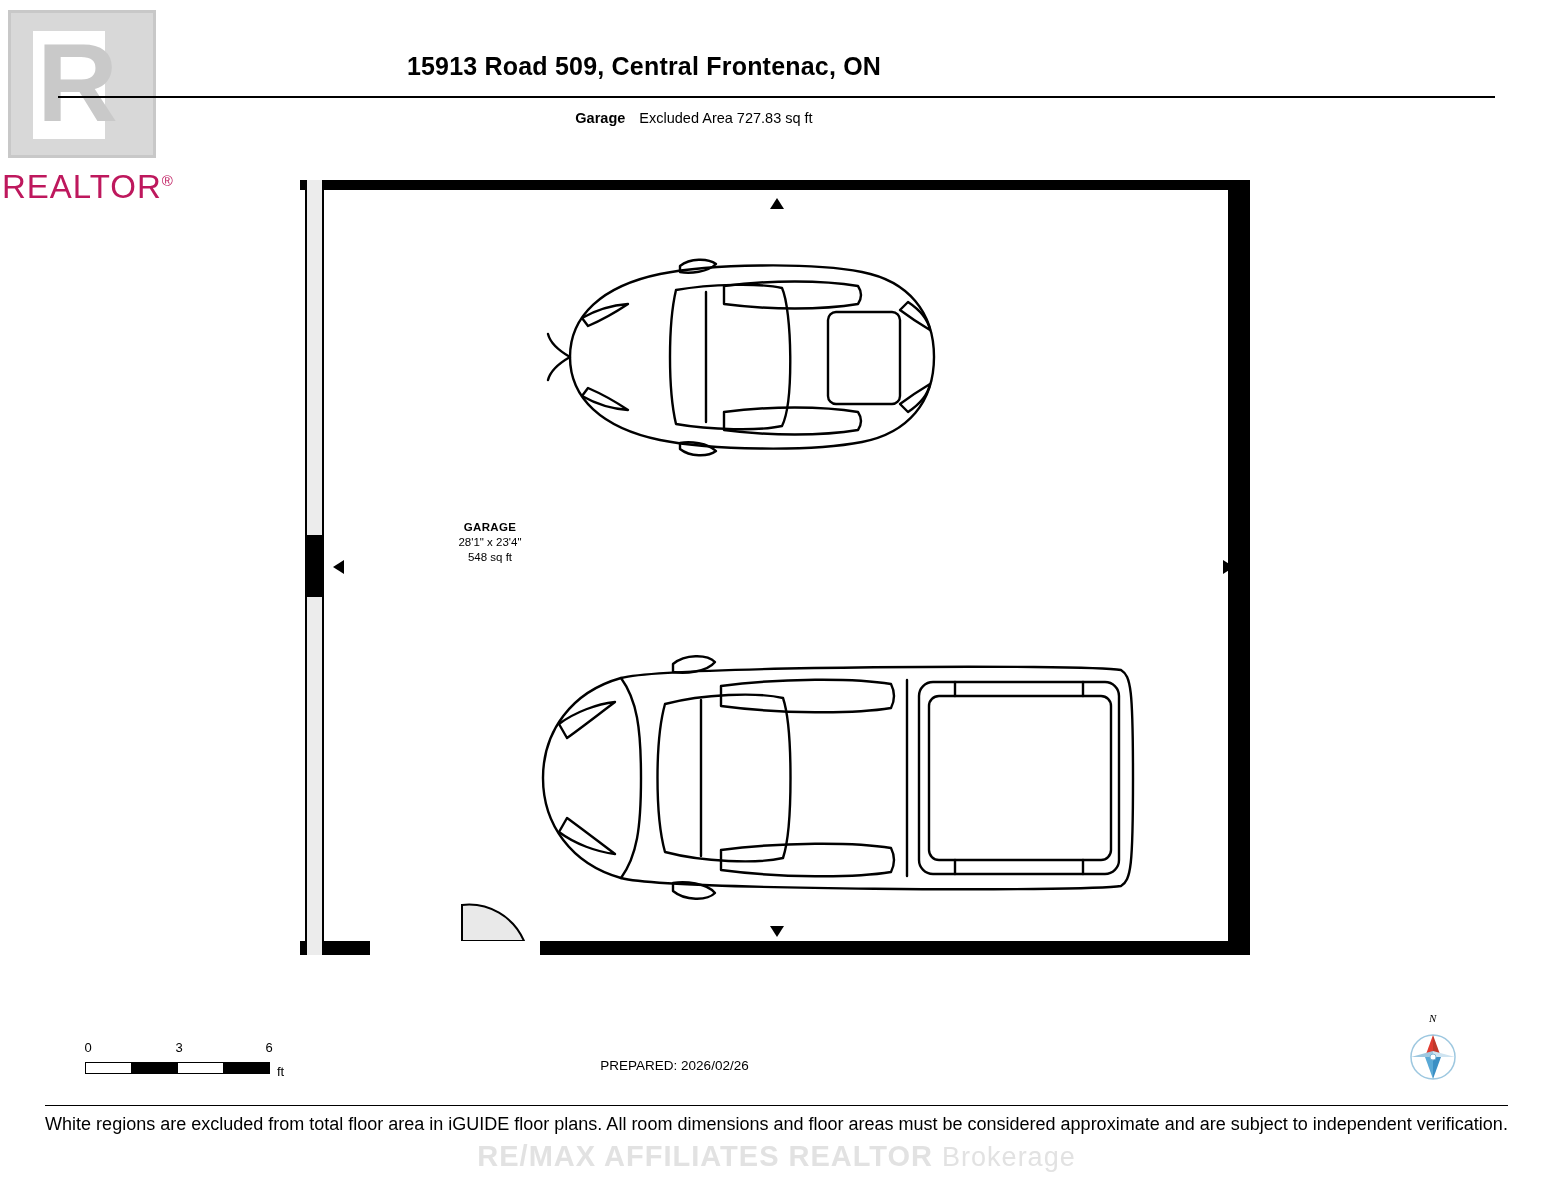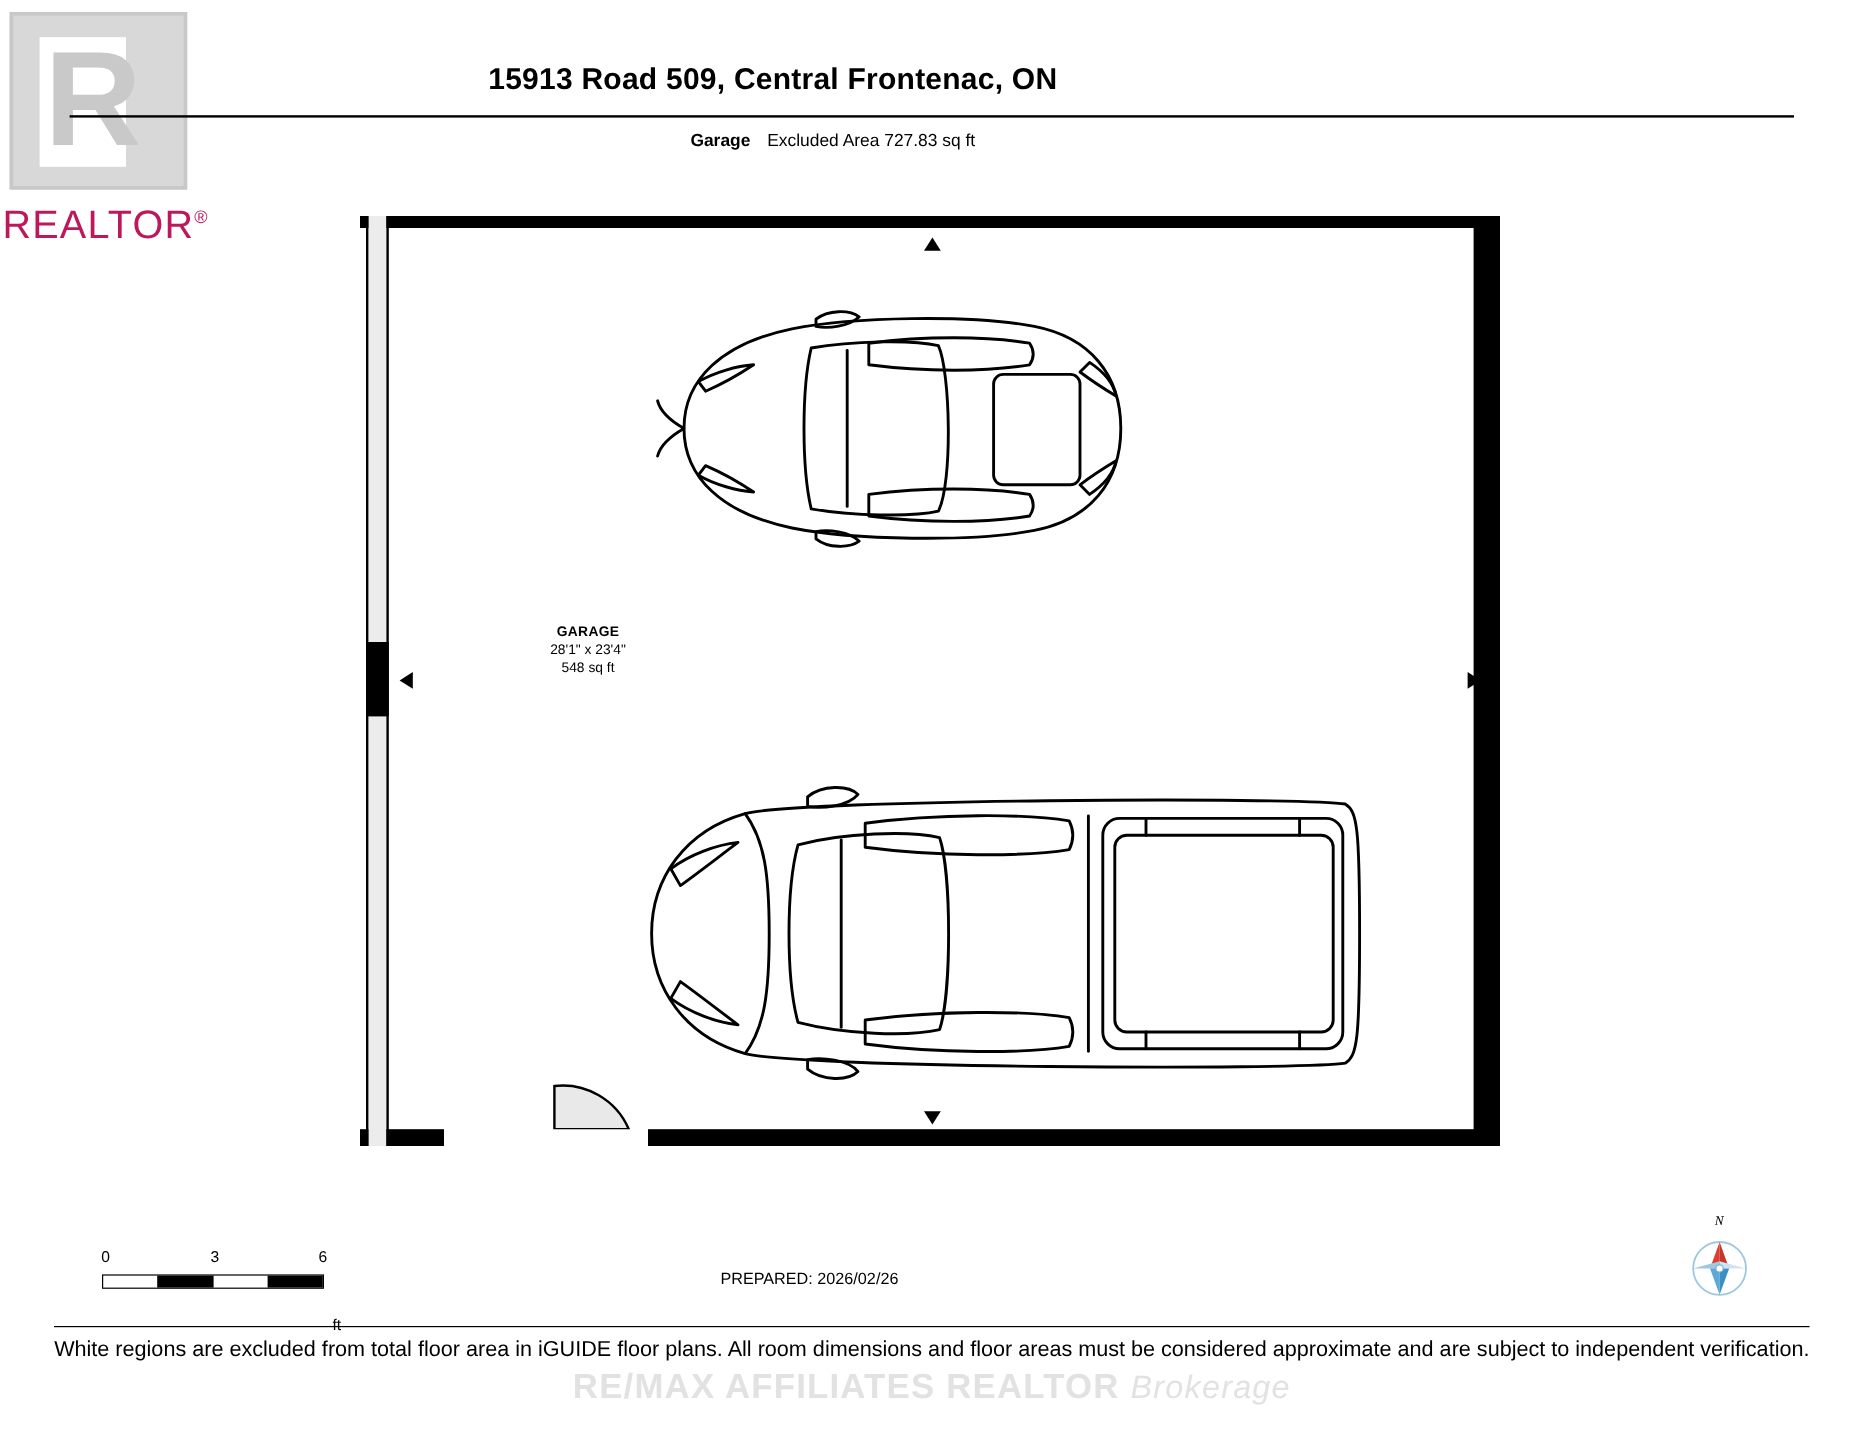--- a/index.html
+++ b/index.html
@@ -250,21 +250,20 @@
     position: absolute;
     top: 0;
     height: 10px;
     background: #000;
   }
   .scale-unit {
     position: absolute;
     left: 192px;
     top: 24px;
     font-size: 13px;
-    margin-top: 32px;
   }
 
   .prepared {
     position: absolute;
     left: 0;
     top: 1058px;
     width: 1349px;
     text-align: center;
     font-size: 13.5px;
   }
@@ -310,21 +309,20 @@
     width: 1553px;
     text-align: center;
     font-size: 29px;
     font-weight: bold;
     color: #e2e2e2;
     letter-spacing: 1px;
   }
   .brokerage .sub {
     font-weight: normal;
     font-size: 27px;
-    font-style: italic;
   }
 </style>
 </head>
 <body>
 
 <div class="realtor-logo">
   <div class="realtor-mark">
     <div class="realtor-mark-inner"></div>
     <div class="realtor-r">R</div>
   </div>

